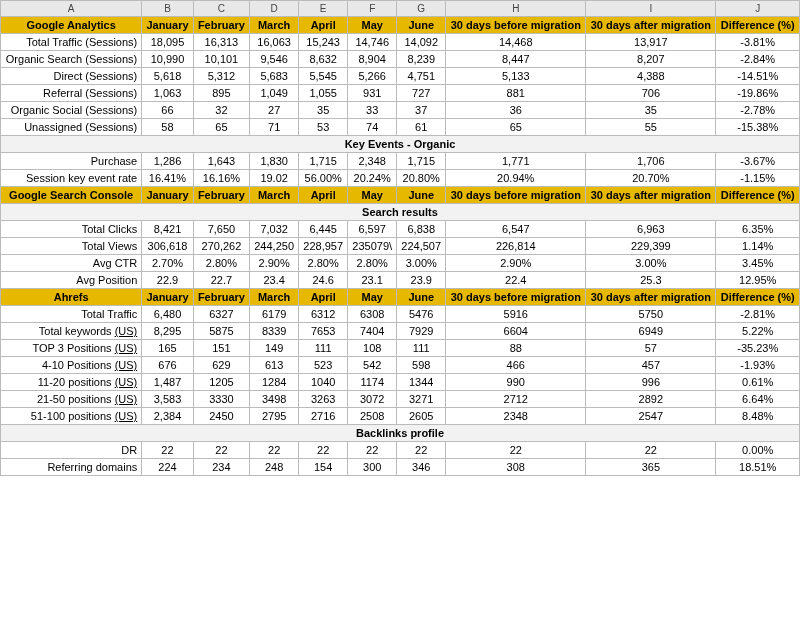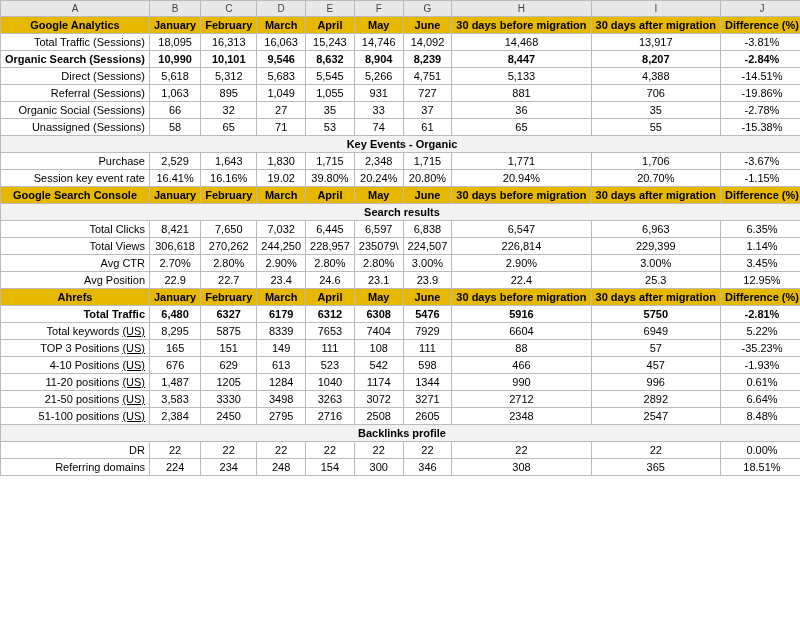--- a/index.html
+++ b/index.html
@@ -20,21 +20,21 @@
       font-size: 11px;
     }
     
     .subsection-header td {
       background: #f2f2f2;
       font-weight: bold;
       text-align: center;
       font-style: normal;
     }
     
-    .bold-row td { font-weight: bold; margin-top: 21px; }
+    .bold-row td { font-weight: normal; margin-top: 21px; }
     
     .col-i { background: #dae8fc; }
     
     .data-row td { background: #fff; }
     
     .letter-header td {
       background: #e8e8e8;
       font-size: 10px;
       font-weight: normal;
       color: #444;
@@ -146,36 +146,36 @@
     <td>65</td>
     <td class="col-i">55</td>
     <td>-15.38%</td>
   </tr>
 
   <tr class="subsection-header">
     <td colspan="10">Key Events - Organic</td>
   </tr>
   <tr class="data-row">
     <td>Purchase</td>
-    <td>2,529</td>
+    <td>1,286</td>
     <td>1,643</td>
     <td>1,830</td>
     <td>1,715</td>
     <td>2,348</td>
     <td>1,715</td>
     <td>1,771</td>
     <td class="col-i">1,706</td>
     <td>-3.67%</td>
   </tr>
   <tr class="data-row">
     <td>Session key event rate</td>
     <td>16.41%</td>
     <td>16.16%</td>
     <td>19.02</td>
-    <td>39.80%</td>
+    <td>56.00%</td>
     <td>20.24%</td>
     <td>20.80%</td>
     <td>20.94%</td>
     <td class="col-i">20.70%</td>
     <td>-1.15%</td>
   </tr>
 
   <tr class="section-header">
     <td>Google Search Console</td>
     <td>January</td>

